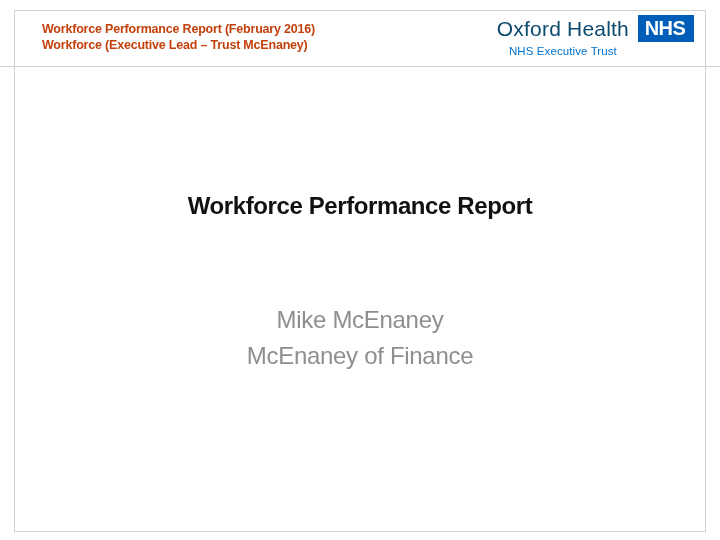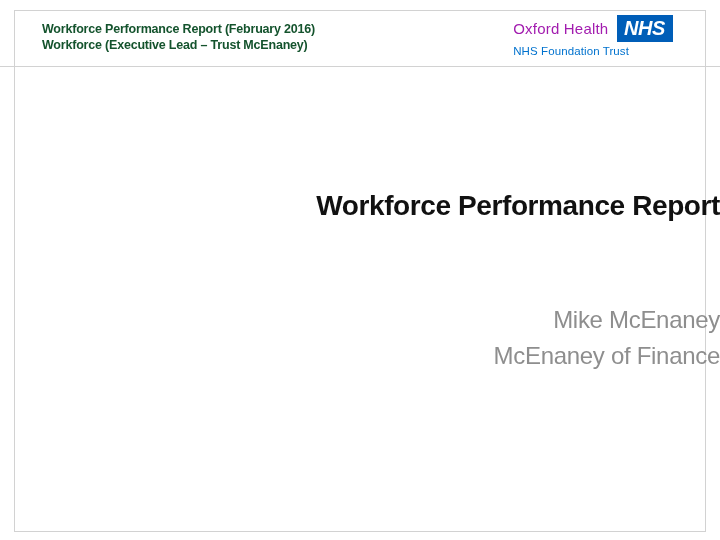--- a/index.html
+++ b/index.html
@@ -28,79 +28,78 @@
     position: absolute;
     left: 0; top: 66px;
     width: 720px; height: 1px;
     background: #d2d2d2;
   }
   .header-text {
     position: absolute;
     left: 42px; top: 21px;
     font-size: 12.5px;
     font-weight: bold;
-    color: #14532d;
+    color: #c2410c;
     line-height: 16px;
     letter-spacing: -0.2px;
     white-space: nowrap;
   }
   .logo {
     position: absolute;
     top: 15px; right: 26px;
   }
   .logo-row {
     display: flex;
     align-items: center;
     gap: 9px;
   }
   .org-name {
-    font-size: 15px;
-    color: #a21caf;
+    font-size: 21px;
+    color: #0c4a6e;
     letter-spacing: 0.2px;
     white-space: nowrap;
   }
   .nhs-box {
     width: 56px; height: 27px;
     background: var(--nhs-blue, #005EB8);
     color: #ffffff;
     display: flex;
     align-items: center;
     justify-content: center;
-    font-style: italic;
     font-weight: bold;
     font-size: 20px;
     letter-spacing: -0.5px;
     padding-right: 2px;
     box-sizing: border-box;
   }
   .trust-line {
     margin-top: 3px;
     margin-right: 65px; 
     text-align: center;
     font-size: 11.5px;
     color: var(--trust-blue, #0072CE);
     letter-spacing: 0.1px;
     white-space: nowrap;
   }
   .main-title {
     position: absolute;
     left: 0; top: 190px;
     width: 720px;
-    text-align: right;
+    text-align: center;
     font-weight: bold;
     color: #111111;
-    font-size: 28px;
+    font-size: 24px;
     line-height: 31px;
     letter-spacing: -0.4px;
   }
   .subtitle {
     position: absolute;
     left: 0; top: 302px;
     width: 720px;
-    text-align: right;
+    text-align: center;
     color: var(--subtitle-gray, #8e8e8e);
     font-size: 24px;
     line-height: 36px;
     letter-spacing: -0.3px;
   }
 </style>
 </head>
 <body>
 
 <div class="slide">
@@ -113,21 +112,21 @@
     <div>Workforce (Executive Lead – Trust McEnaney)</div>
   </div>
 
   <div class="logo">
     <div class="logo-row">
       <span class="org-name">Oxford Health</span>
       <span class="nhs-box">
         <span>NHS</span>
       </span>
     </div>
-    <div class="trust-line">NHS Foundation Trust</div>
+    <div class="trust-line">NHS Executive Trust</div>
   </div>
 
   <div class="main-title">
     <div>Workforce Performance Report</div>
   </div>
 
   <div class="subtitle">
     <div>Mike McEnaney</div>
     <div>McEnaney of Finance</div>
   </div>

